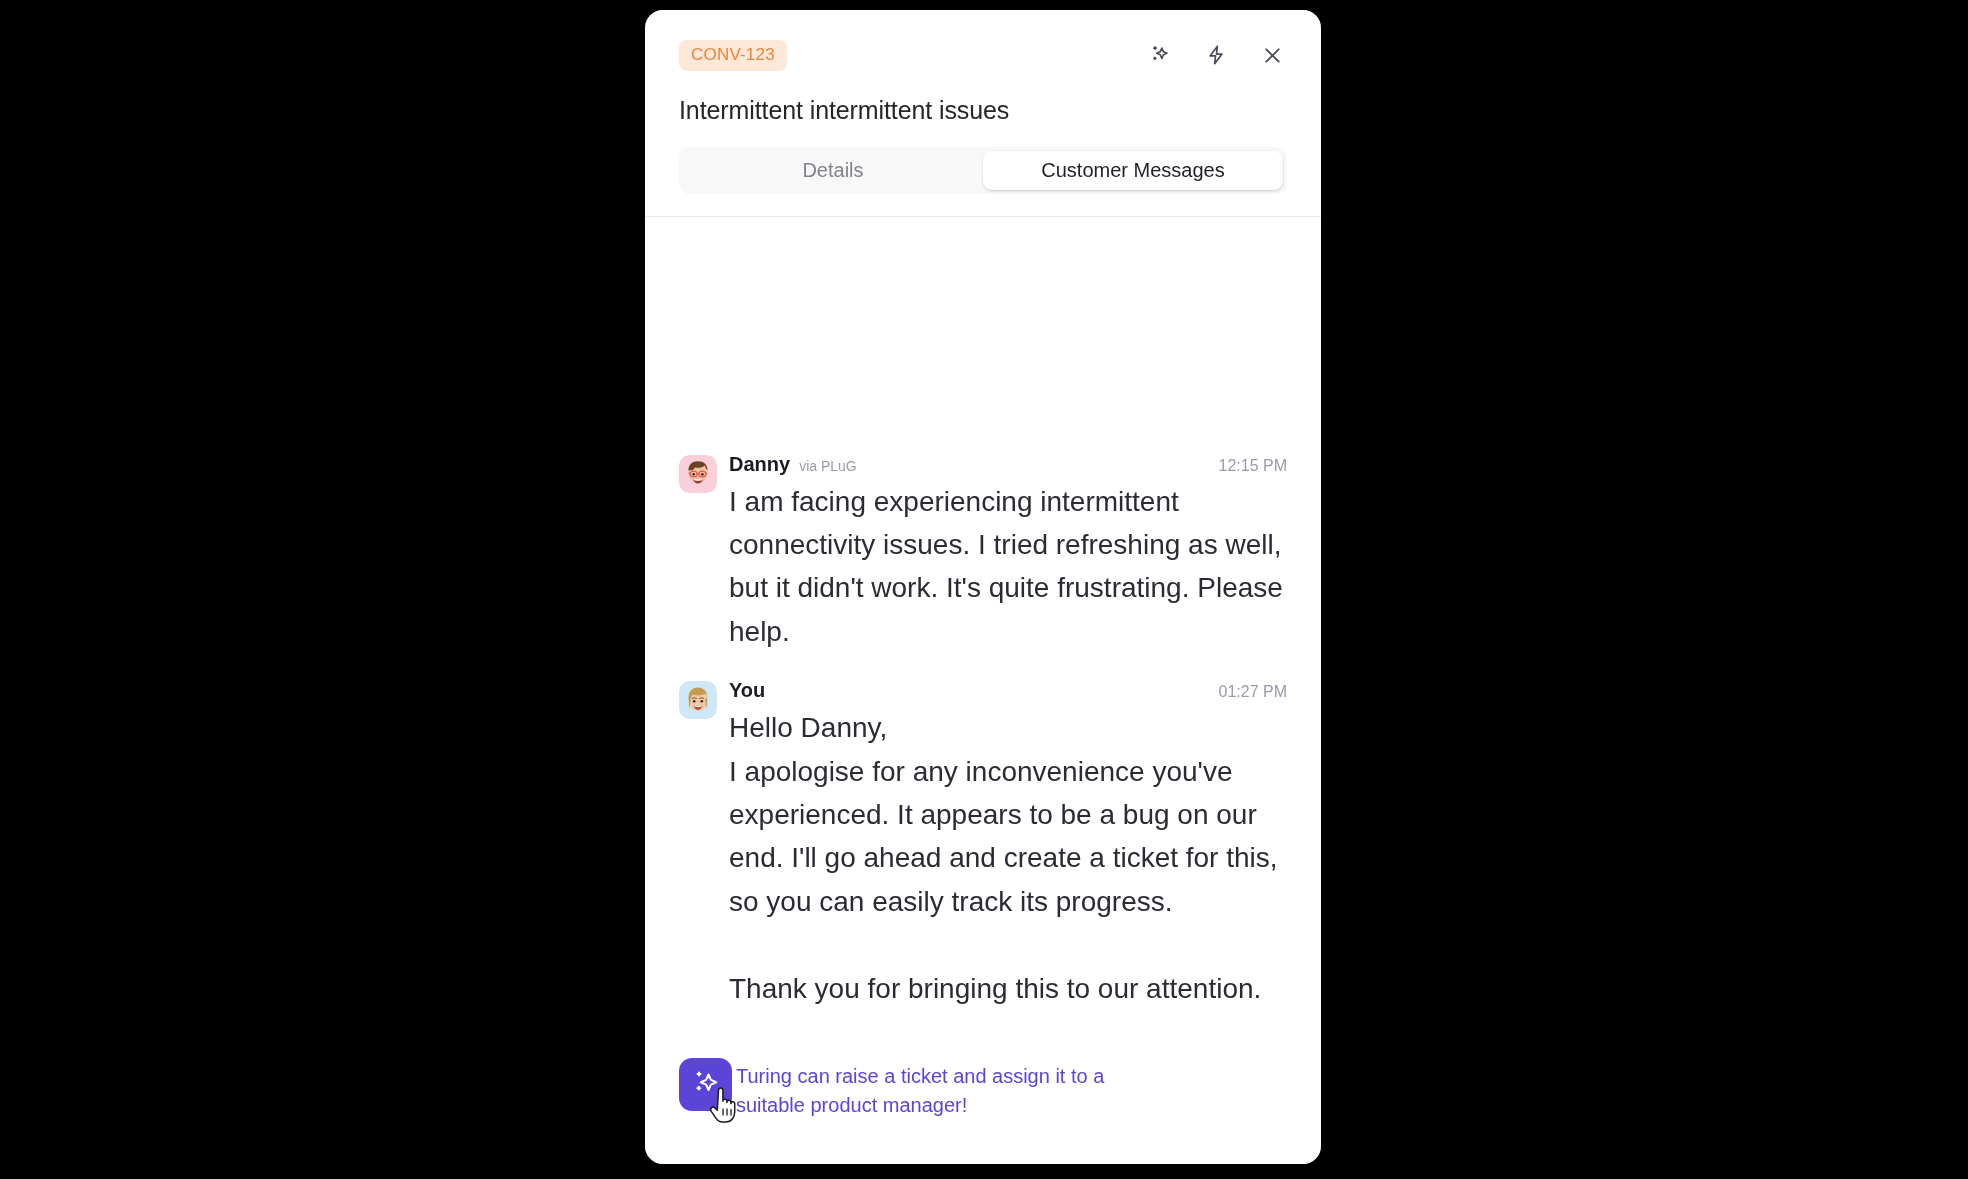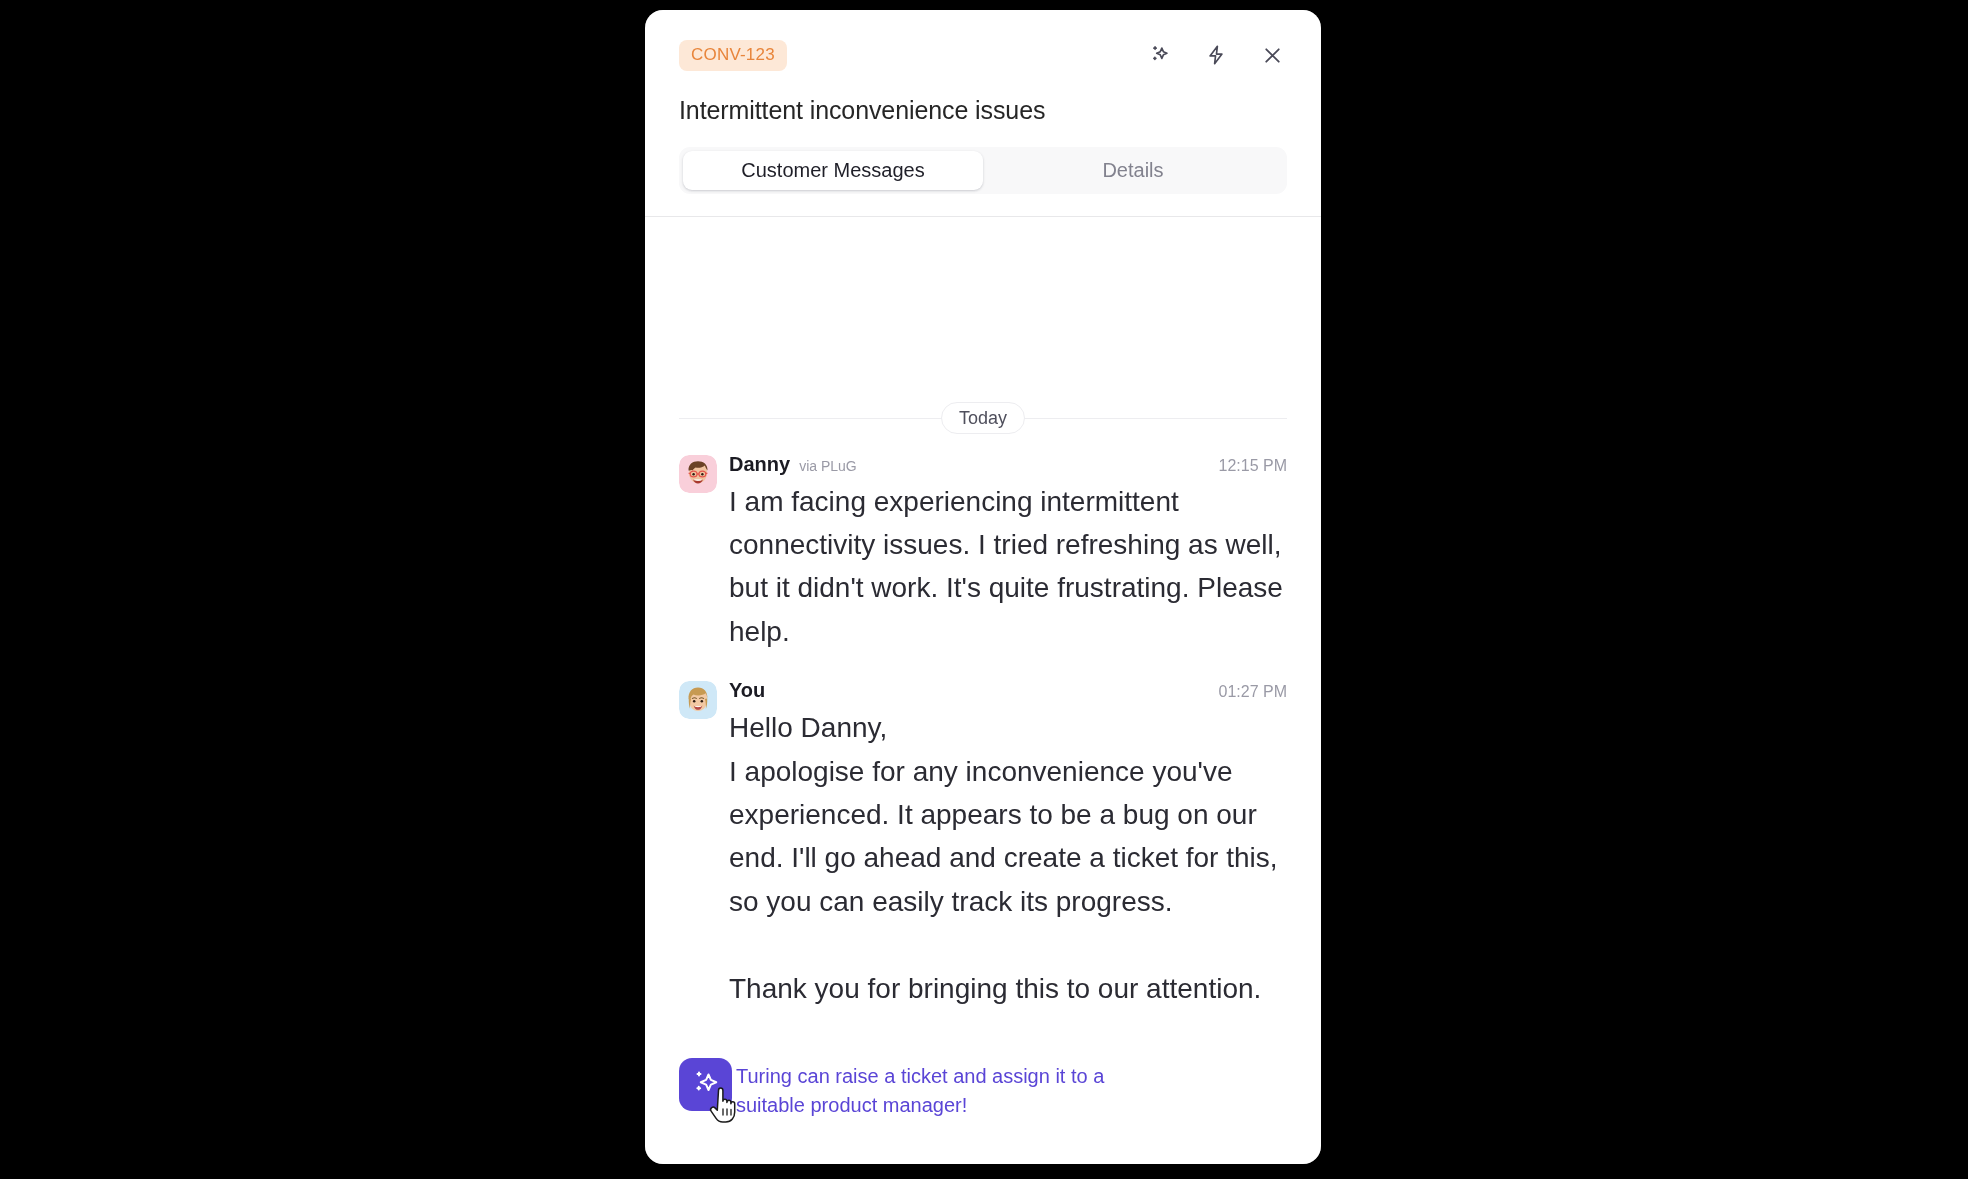--- a/index.html
+++ b/index.html
@@ -286,34 +286,31 @@
             <span>
               <svg width="23" height="23" viewBox="0 0 24 24" fill="none" stroke="currentColor" stroke-width="1.9" stroke-linecap="round">
                 <path d="M5.5 5.5l13 13M18.5 5.5l-13 13"></path>
               </svg>
             </span>
           </button>
 
         </div>
       </div>
 
-      <h1 class="panel-title">Intermittent inconvenience issues</h1>
+      <h1 class="panel-title">Intermittent intermittent issues</h1>
 
       <div class="tabs">
+        <button class="tab">Details</button>
         <button class="tab active">Customer Messages</button>
-        <button class="tab">Details</button>
       </div>
 
     </div>
 
     <div class="conv-body">
 
-      <div class="day-divider">
-        <span class="day-pill">Today</span>
-      </div>
 
       <div class="message">
         <div class="avatar">
           <svg viewBox="0 0 38 38" xmlns="http://www.w3.org/2000/svg">
             <rect width="38" height="38" rx="10" fill="#f9cfda"></rect>
             <path d="M10 15c0-5 3.8-8 9-8s9 3 9 8v3c0 6-4 10-9 10s-9-4-9-10z" fill="#f0c3a0"></path>
             <path d="M9.5 15.5c-.3-6 4-9.2 9.5-9.2s9.8 3.2 9.5 9.2c-1.2-1.6-2.2-3.6-2.6-5.1-2.4 2.1-6.2 2.7-9.3 2-1.6 1.1-2.4 2-3.2 3-.8-1.1-1.6 0-3.9.1z" fill="#6b4226"></path>
             <ellipse cx="14.6" cy="19" rx="3.4" ry="2.9" fill="none" stroke="#e4584e" stroke-width="1.3"></ellipse>
             <ellipse cx="23.4" cy="19" rx="3.4" ry="2.9" fill="none" stroke="#e4584e" stroke-width="1.3"></ellipse>
             <path d="M18 19h2" stroke="#e4584e" stroke-width="1.3"></path>

